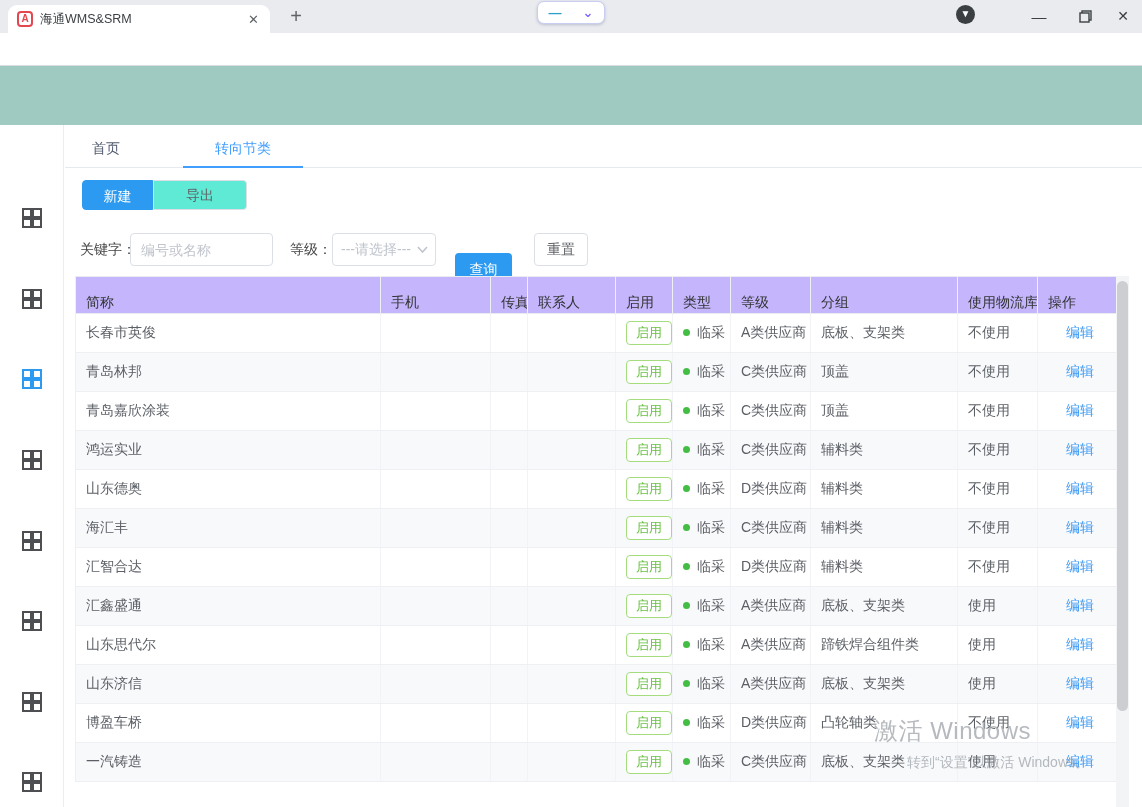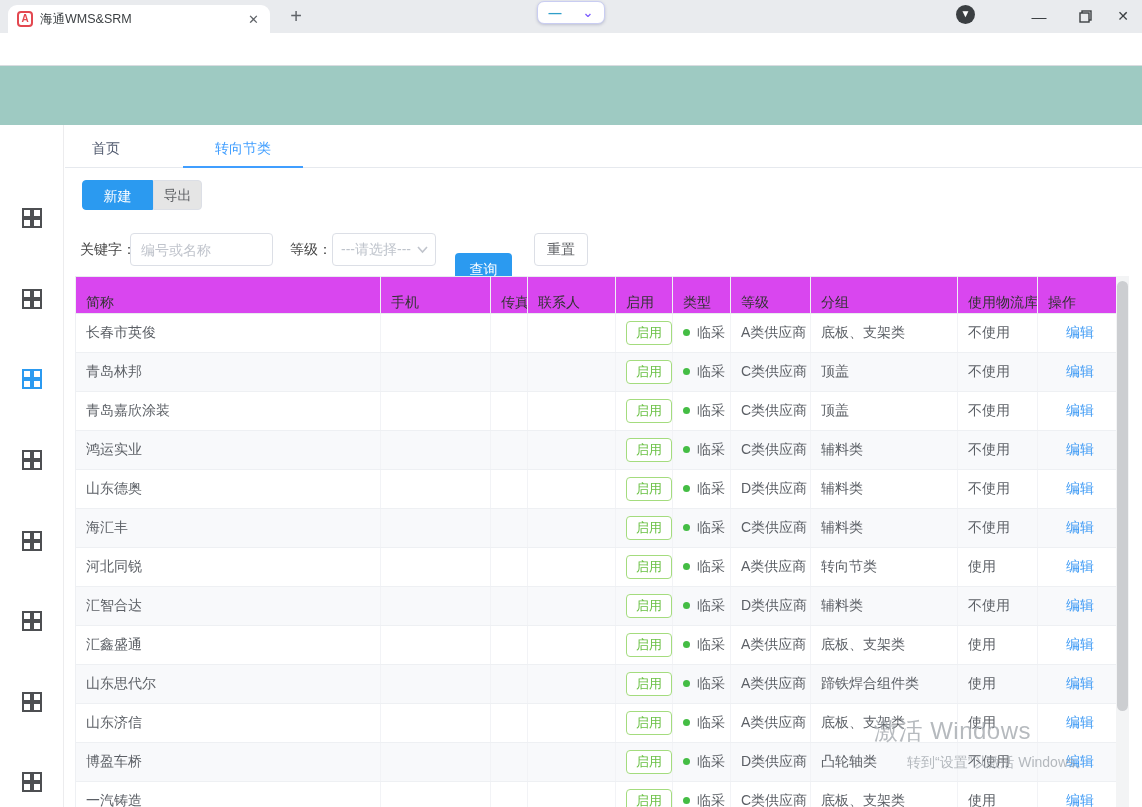--- a/index.html
+++ b/index.html
@@ -61,42 +61,42 @@
   .main { position:absolute; left:65px; top:125px; right:0; bottom:0; background:#fff; }
   .page-tabs { position:absolute; left:0; top:0; right:0; height:43px; border-bottom:1px solid #e6e9ee; }
   .tab-home { position:absolute; left:27px; top:0; height:46px; line-height:46px; font-size:14px; color:#515a6e; }
   .tab-supplier { position:absolute; left:118px; top:0; width:120px; height:46px; line-height:46px;
     text-align:center; font-size:14px; color:#409eff; }
   .tab-underline { position:absolute; left:118px; bottom:-1px; width:120px; height:2px; background:#409eff; }
 
   .btn { font-size:14px; text-align:center; }
   .btn-new { position:absolute; left:17px; top:55px; width:71px; height:30px; line-height:30px;
     background:#2b9af0; color:#fff; border:1px solid #2b9af0; border-radius:4px 0 0 4px; }
-  .btn-export { position:absolute; left:88px; top:55px; width:49px; height:30px; line-height:28px;
-    background:#e5e5e5; color:#606266; border:1px solid #dcdfe6; border-radius:0 4px 4px 0; }
+  .btn-export { position:absolute; left:88px; top:55px; width:94px; height:30px; line-height:28px;
+    background:#5eead4; color:#606266; border:1px solid #dcdfe6; border-radius:0 4px 4px 0; }
 
   .flabel { position:absolute; top:108px; height:33px; line-height:33px; font-size:14px; color:#444; }
   .kw-label { left:15px; }
   .kw-input { position:absolute; left:65px; top:108px; width:143px; height:33px; border:1px solid #dcdfe6;
     border-radius:4px; padding:0 10px; font-size:14px; color:#333; outline:none; font-family:inherit; }
   .kw-input::placeholder { color:#c0c4cc; }
   .lv-label { left:225px; }
   .lv-select { position:absolute; left:267px; top:108px; width:104px; height:33px; border:1px solid #dcdfe6;
     border-radius:4px; font-size:14px; color:#bfc4cc; line-height:31px; padding:0 8px; }
   .lv-caret { position:absolute; right:7px; top:12px; }
   .btn-search { position:absolute; left:390px; top:108px; width:57px; height:33px; line-height:33px;
     background:#2b9af0; color:#fff; border-radius:4px;margin-top:20px; }
   .btn-reset { position:absolute; left:469px; top:108px; width:54px; height:33px; line-height:31px;
     background:#fff; color:#606266; border:1px solid #dcdfe6; border-radius:4px; }
 
   
   .table-wrap { position:absolute; left:10px; top:151px; width:1043px; bottom:0; overflow:hidden; }
   table { border-collapse:collapse; table-layout:fixed; width:1043px; }
   th { height:37px; font-weight:normal; font-size:14px; color:#333; text-align:left; padding:16px 4px 0 10px;
-    background:#d946ef; border-top:1px solid #e8ebef; border-bottom:1px solid #e8ebef; border-right:1px solid #eef0f3;
+    background:#c4b5fd; border-top:1px solid #e8ebef; border-bottom:1px solid #e8ebef; border-right:1px solid #eef0f3;
     white-space:nowrap; overflow:hidden; }
   th:first-child { border-left:1px solid #eef0f3; }
   td { height:39px; font-size:14px; color:#5c6066; padding:0 4px 0 10px; border-bottom:1px solid #eef0f3;
     border-right:1px solid #f2f3f6; white-space:nowrap; overflow:hidden; }
   td:first-child { border-left:1px solid #eef0f3; }
   tbody tr:nth-child(even) { background:#f8f9fb; }
   .badge-enabled { display:inline-block; padding:2px 9px; border:1px solid #a4dc7e; border-radius:4px;
     color:#69c043; font-size:13px; background:#fff; }
   .status-dot { display:inline-block; width:7px; height:7px; border-radius:50%; background:#44bd44;
     margin-right:7px; vertical-align:1px; }
@@ -389,32 +389,20 @@
     <td></td>
     <td></td>
     <td><span class="badge-enabled">启用</span></td>
     <td><span class="status-dot"></span><span class="type-text">临采</span></td>
     <td>C类供应商</td>
     <td>辅料类</td>
     <td>不使用</td>
     <td class="cell-action"><a href="#" class="edit-link">编辑</a></td>
   </tr>
 
-  <tr>
-    <td>河北同锐</td>
-    <td></td>
-    <td></td>
-    <td></td>
-    <td><span class="badge-enabled">启用</span></td>
-    <td><span class="status-dot"></span><span class="type-text">临采</span></td>
-    <td>A类供应商</td>
-    <td>转向节类</td>
-    <td>使用</td>
-    <td class="cell-action"><a href="#" class="edit-link">编辑</a></td>
-  </tr>
 
   <tr>
     <td>汇智合达</td>
     <td></td>
     <td></td>
     <td></td>
     <td><span class="badge-enabled">启用</span></td>
     <td><span class="status-dot"></span><span class="type-text">临采</span></td>
     <td>D类供应商</td>
     <td>辅料类</td>

